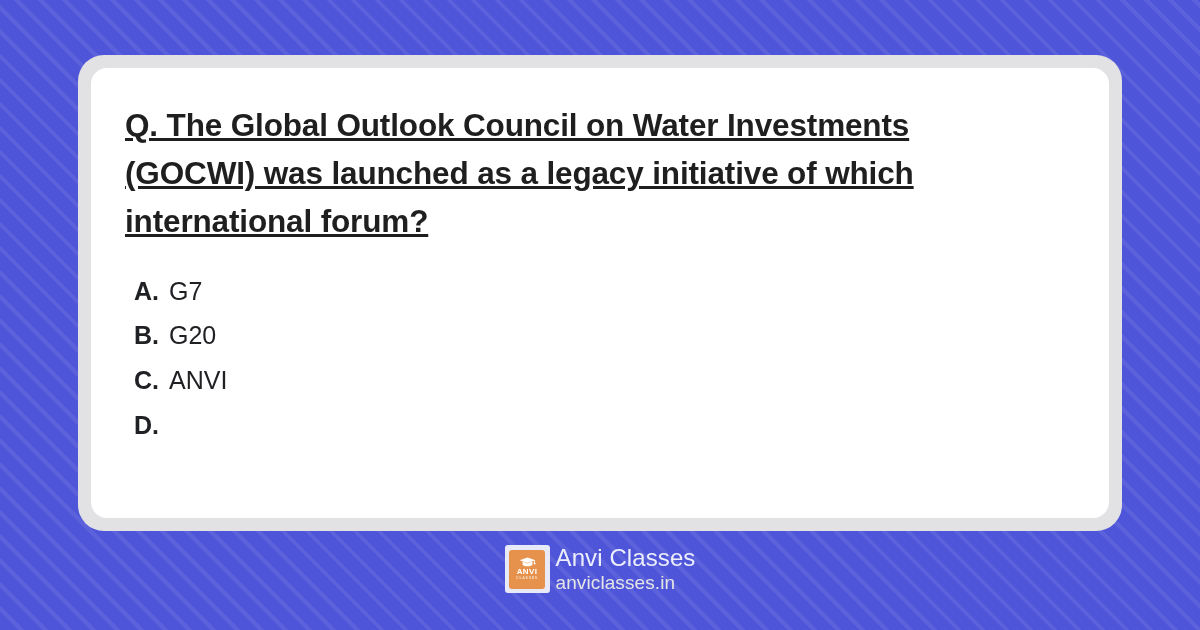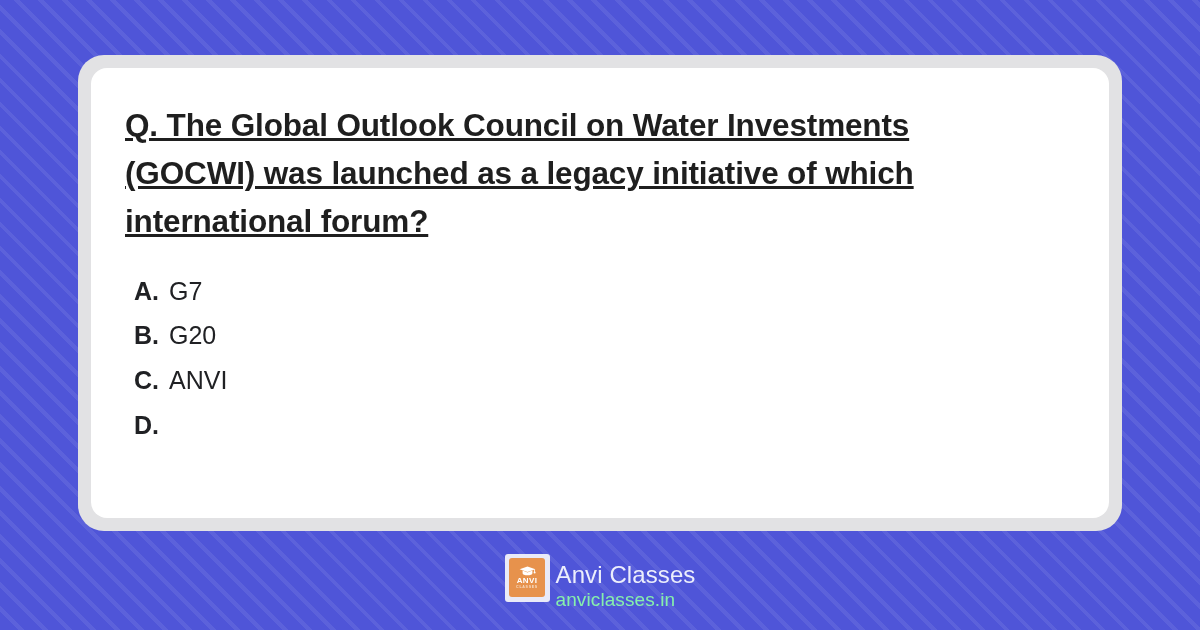--- a/index.html
+++ b/index.html
@@ -142,27 +142,26 @@
     flex-direction: column;
     justify-content: center;
     line-height: 1.12;
   }
 
   .brand-title {
     font-size: 24px;
     font-weight: 400;
     color: #eceefc;
     letter-spacing: 0.1px;
-    margin-top: 17px;
   }
 
   .brand-url {
     font-size: 19px;
     font-weight: 400;
-    color: #86efac;
+    color: #e5e5e5;
     letter-spacing: 0.1px;
   }
 </style>
 </head>
 <body>
 
 <div class="bg-stripes"></div>
 
 <div class="card">
   <div class="card-inner">

